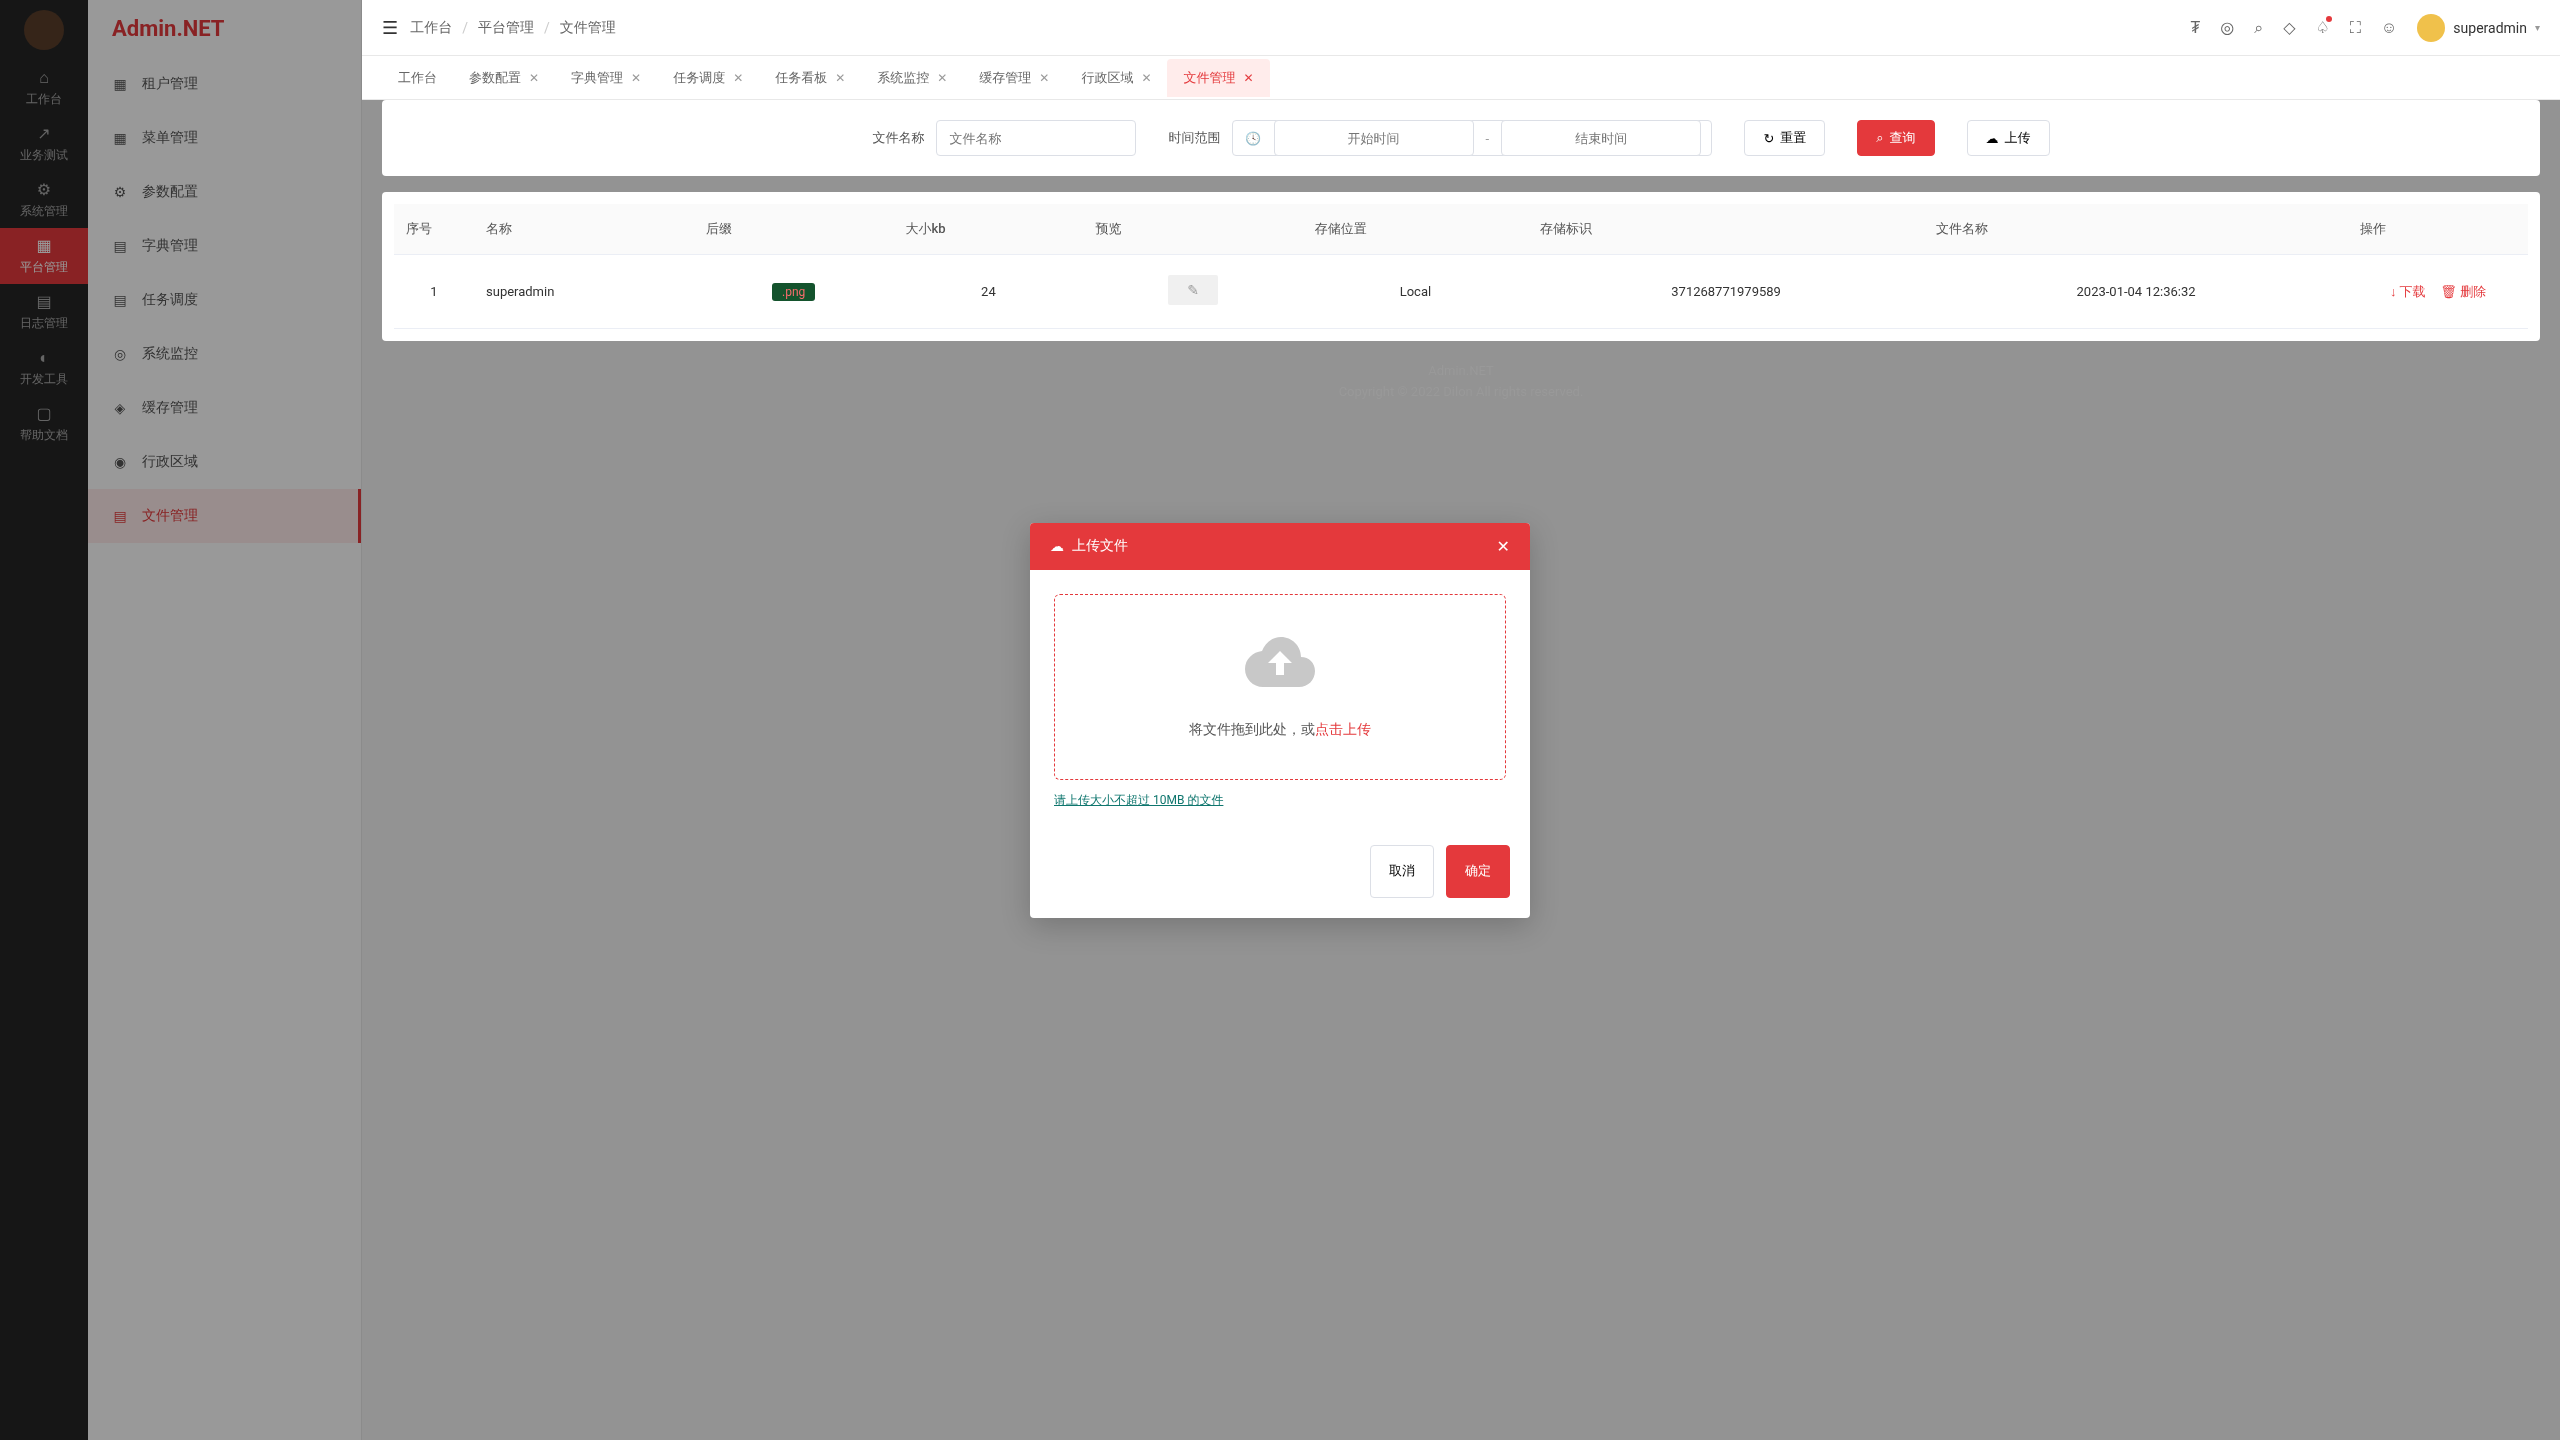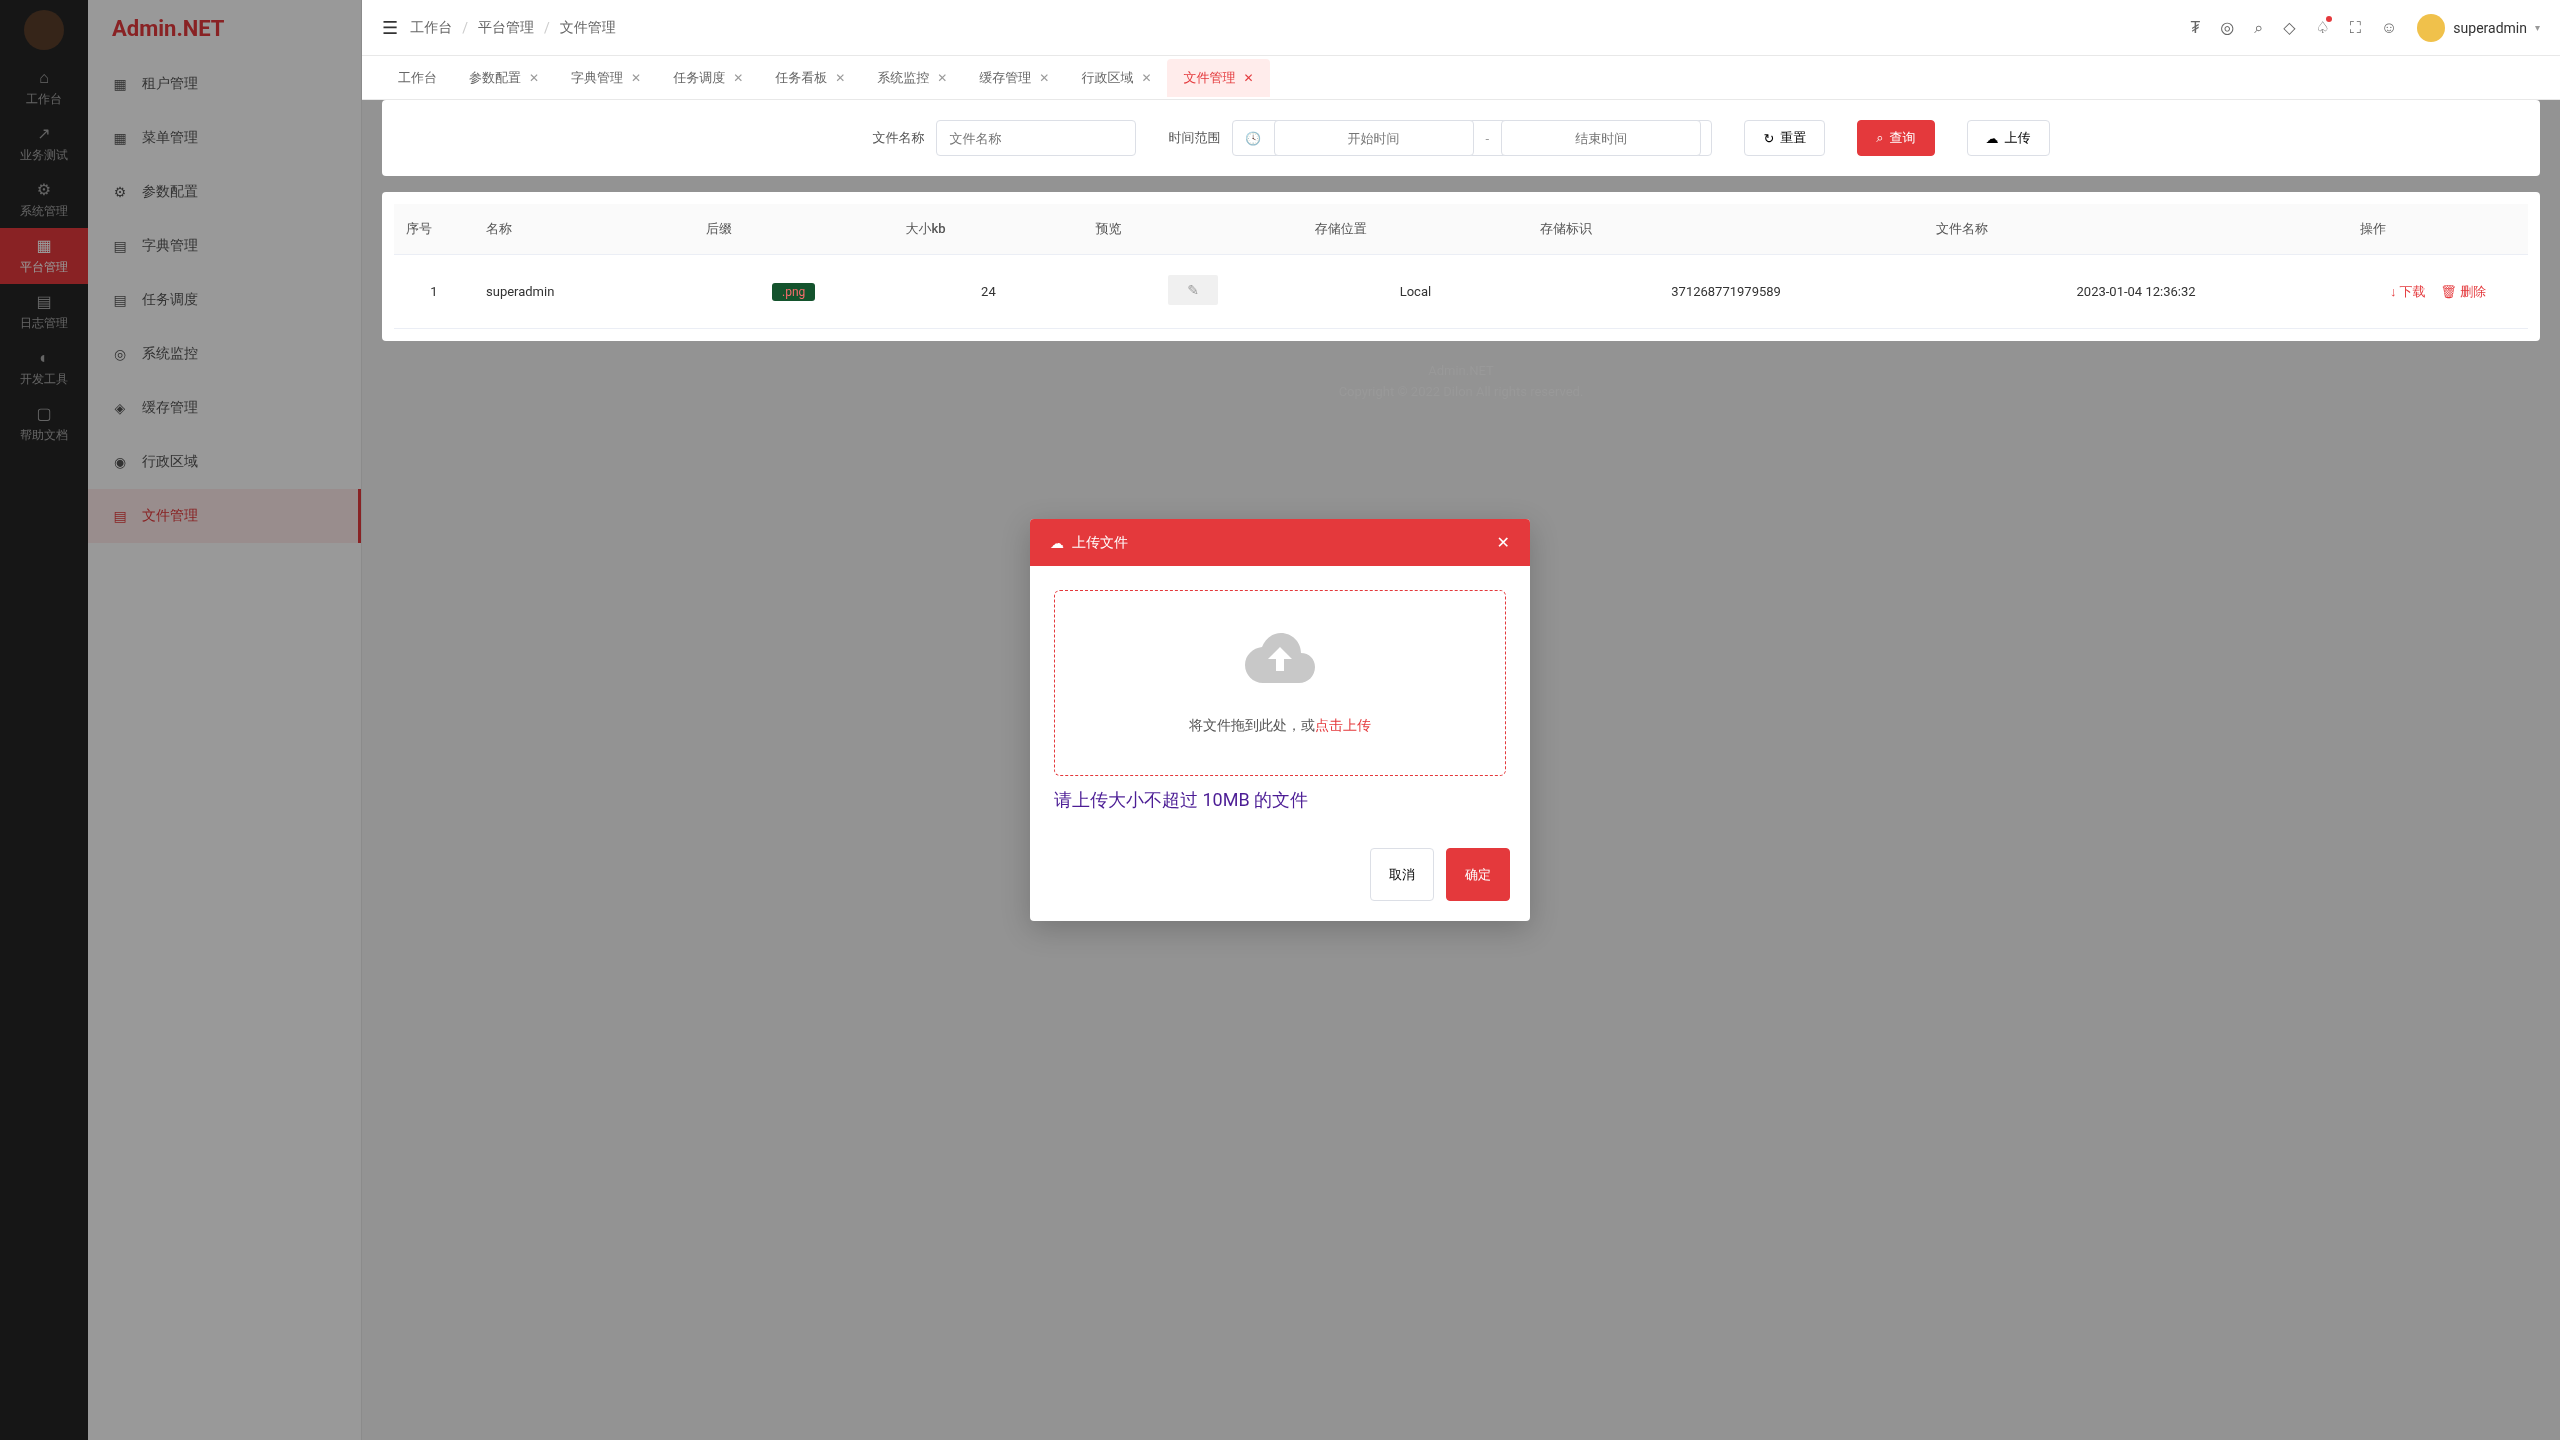--- a/index.html
+++ b/index.html
@@ -83,21 +83,21 @@
     .overlay { position: absolute; inset: 0; background: rgba(0,0,0,0.4); display: flex; align-items: center; justify-content: center; }
     .modal { width: 500px; background: #fff; border-radius: 4px; overflow: hidden; box-shadow: 0 8px 30px rgba(0,0,0,0.2); }
     .modal-header { background: #e4393c; color: #fff; padding: 14px 20px; display: flex; align-items: center; justify-content: space-between; }
     .modal-header .title { display: flex; align-items: center; gap: 8px; font-size: 14px; }
     .modal-header .close { cursor: pointer; font-size: 16px; }
     .modal-body { padding: 24px; }
     .upload-area { border: 1px dashed #e4393c; border-radius: 6px; padding: 40px 20px; text-align: center; cursor: pointer; }
     .upload-area .cloud { font-size: 56px; color: #c0c0c0; margin-bottom: 20px; }
     .upload-area .text { color: #555; font-size: 14px; }
     .upload-area .text .em { color: #e4393c; }
-    .hint { color: #4c1d95; font-size: 18px; margin-top: 12px; }
+    .hint { color: #0f766e; font-size: 12px; margin-top: 12px; text-decoration: underline; }
     .modal-footer { padding: 12px 20px 20px; display: flex; justify-content: flex-end; gap: 12px; }
     .modal-footer .btn { height: 53px; }
     .content, .header, .tabs { position: relative; z-index: 1; }
   </style>
 </head>
 <body>
 
 <div class="icon-sidebar">
   <div class="logo"></div>
   <div class="nav-item">

